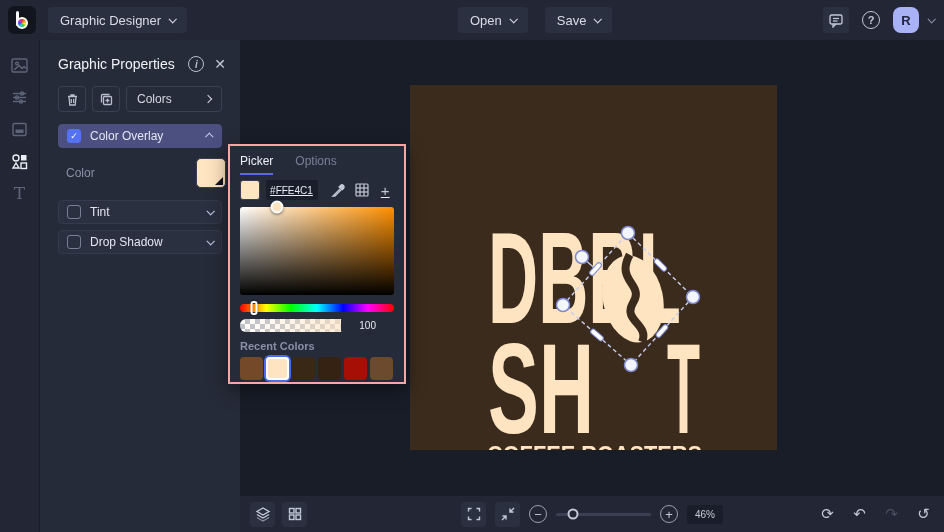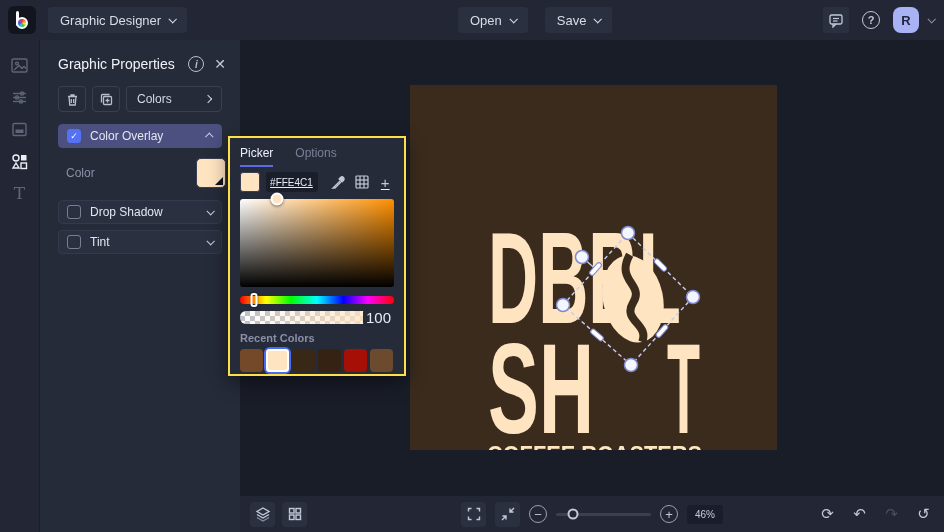--- a/index.html
+++ b/index.html
@@ -60,22 +60,22 @@
   .cb.checked { background:#5472F2; border-color:#5472F2; }
   .prow-label { font-size:12px; color:#E2E5F0; flex:1; }
   .prow .chev { color:#C6CBE8; }
   .color-row { margin:2px 14px 8px 18px; height:38px; display:flex; align-items:center; }
   .color-label { font-size:12px; color:#8A90A6; flex:1; padding-left:8px; }
   .color-swatch { width:30px; height:30px; border-radius:5px; position:relative; cursor:pointer; border:1px solid #3A4052; }
   .color-swatch::after { content:""; position:absolute; right:2px; bottom:2px;
     border-left:8px solid transparent; border-bottom:8px solid #10131C; }
 
   
-  .picker-pop { position:absolute; left:228px; top:136px; width:178px; height:240px;
-    background:#262B3A; border:2px solid #fde047; box-shadow:0 6px 18px rgba(0,0,0,.45); padding:6px 10px; z-index:30; }
+  .picker-pop { position:absolute; left:228px; top:144px; width:178px; height:240px;
+    background:#262B3A; border:2px solid #fca5a5; box-shadow:0 6px 18px rgba(0,0,0,.45); padding:6px 10px; z-index:30; }
   .ptabs { display:flex; gap:22px; height:24px; align-items:flex-start; }
   .ptab { font-size:12px; color:#7A8096; background:none; border:none; font-family:inherit; cursor:pointer; padding:2px 0 5px 0; }
   .ptab.active { color:#EDEFF6; border-bottom:2px solid #5B68E8; }
   .hexrow { display:flex; align-items:center; gap:6px; margin-top:4px;text-decoration:underline; }
   .mini-swatch { width:20px; height:20px; border-radius:3px; border:1px solid #3A4052; }
   .hex-input { width:52px; height:20px; background:#1A1E2A; border:none; border-radius:3px;
     color:#E8EAF4; font-size:10px; font-family:inherit; text-align:center; }
   .hexrow .spacer { flex:1; }
   .pico { width:18px; height:18px; display:flex; align-items:center; justify-content:center;
     background:none; border:none; color:#C3C8D6; cursor:pointer; font-size:15px; }
@@ -85,22 +85,22 @@
   .sat-handle { position:absolute; left:24%; top:0; width:13px; height:13px; border-radius:50%;
     border:2px solid #fff; box-shadow:0 1px 3px rgba(0,0,0,.5); transform:translate(-50%,-50%); }
   .hue-track { margin-top:9px; height:8px; border-radius:4px; position:relative; cursor:pointer;
     background:linear-gradient(to right,#f00,#ff0 17%,#0f0 33%,#0ff 50%,#00f 67%,#f0f 83%,#f00); }
   .slider-pill { position:absolute; top:50%; transform:translate(-50%,-50%); width:7px; height:14px;
     border:2px solid #fff; border-radius:3px; background:transparent; box-shadow:0 0 2px rgba(0,0,0,.6); }
   .alpha-track { margin-top:7px; height:13px; border-radius:6px; position:relative; cursor:pointer;
     background:linear-gradient(to right, rgba(255,228,193,.05), #FFE4C1),
       conic-gradient(#B9BEC9 25%, #fff 0 50%, #B9BEC9 0 75%, #fff 0);
     background-size:100% 100%, 10px 10px; }
-  .alpha-val { position:absolute; right:0; top:-1px; height:15px; padding:0 3px; background:#262B3A;
-    color:#E8EAF4; font-size:15px; display:flex; align-items:center; border-radius:2px; }
+  .alpha-val { position:absolute; right:0; top:-1px; height:15px; padding:0 18px; background:#262B3A;
+    color:#E8EAF4; font-size:10px; display:flex; align-items:center; border-radius:2px; }
   .recent-label { margin-top:8px; font-size:11px; color:#8A90A6;font-weight:bold; }
   .recent-row { margin-top:5px; display:flex; gap:3px; }
   .rswatch { width:23px; height:23px; border-radius:4px; cursor:pointer; border:none; }
   .rswatch.selected { box-shadow:0 0 0 2px #fff inset, 0 0 0 2px #4A6CF0; }
 
   
   .workspace { flex:1; position:relative; background:#191D28; }
   .canvas-wrap { position:absolute; left:170px; top:45px; width:367px; height:365px; }
 
   
@@ -234,26 +234,26 @@
       <span class="chev up"></span>
     </div>
 
     <div class="color-row">
       <span class="color-label">Color</span>
       <div class="color-swatch" style="background-color: rgb(255, 228, 193);"></div>
     </div>
 
     <div class="prow">
       <span class="cb"></span>
-      <span class="prow-label">Drop Shadow</span>
+      <span class="prow-label">Tint</span>
       <span class="chev"></span>
     </div>
     <div class="prow">
       <span class="cb"></span>
-      <span class="prow-label">Tint</span>
+      <span class="prow-label">Drop Shadow</span>
       <span class="chev"></span>
     </div>
   </aside>
 
   <section class="workspace">
     <div class="canvas-wrap">
       <svg width="367" height="365" viewBox="0 0 367 365">
         <rect x="0" y="0" width="367" height="365" style="fill: rgb(58, 43, 29);"></rect>
         <text x="78" y="238" font-family="Liberation Sans, sans-serif" font-weight="bold" font-size="130" textLength="193" lengthAdjust="spacingAndGlyphs" style="fill: rgb(255, 228, 193);">DBBL</text>
         <text x="78" y="348" font-family="Liberation Sans, sans-serif" font-weight="bold" font-size="128" textLength="106" lengthAdjust="spacingAndGlyphs" style="fill: rgb(255, 228, 193);">SH</text>

